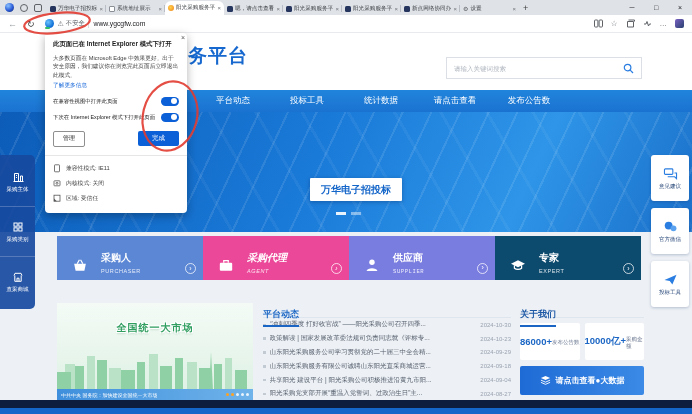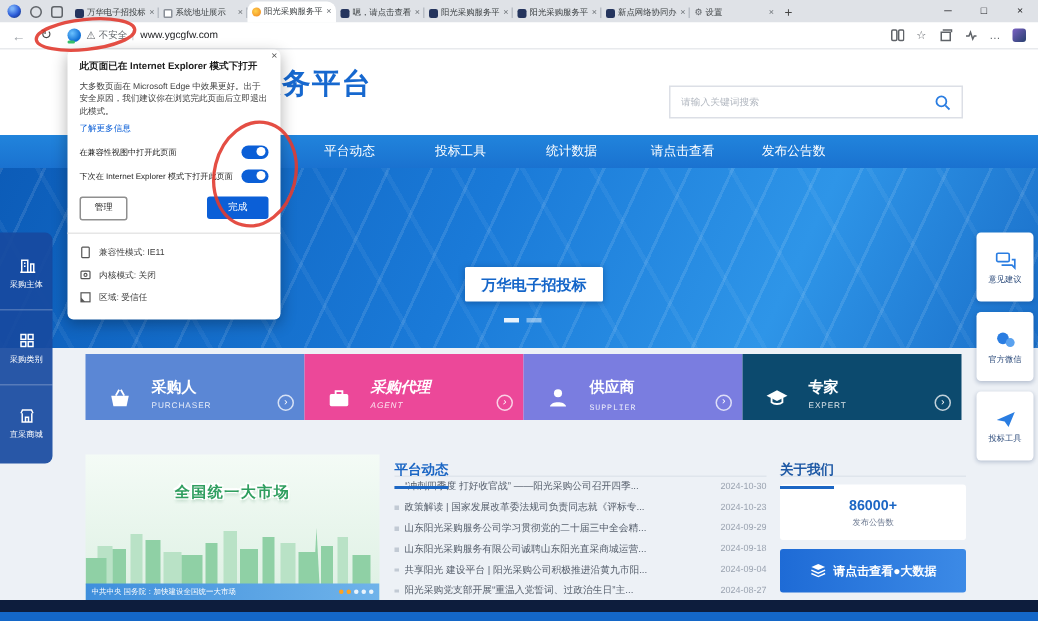--- a/index.html
+++ b/index.html
@@ -87,21 +87,21 @@
   .sec-head{height:15px;border-bottom:1px solid #dfe5ec;position:relative}
   .sec-head b{font-size:9px;color:#1b66c4;display:inline-block;padding-bottom:4px;border-bottom:2px solid #1b66c4}
   .stats .sec-head b{color:#1e59a5}
   .news-item{height:13.8px;display:flex;align-items:center;gap:4px}
   .news-dot{width:2.5px;height:2.5px;background:#c2cad4;flex:none}
   .news-title{flex:1;font-size:6.5px;color:#555e6b;white-space:nowrap;overflow:hidden;text-overflow:ellipsis}
   .news-date{font-size:6px;color:#9aa3b0;flex:none}
 
   .stats{position:absolute;left:520px;top:303px;width:124px;z-index:1}
   .stat-cards{display:flex;gap:5px;margin-top:5px}
-  .stat-card{flex:1;height:37px;background:#fff;border-radius:2px;display:flex;flex-direction:column;align-items:center;justify-content:center}
+  .stat-card{flex:1;height:37px;background:#fff;border-radius:2px;display:flex;align-items:center;justify-content:center}
   .stat-value{font-size:9.5px;font-weight:bold;color:#1b66c4;white-space:nowrap}
   .stat-label{font-size:5.5px;color:#6b7890;margin-top:2px}
   .stats-btn{margin-top:6px;height:29px;background:linear-gradient(90deg,#1e6bd6,#3c8ae6);border-radius:2px;display:flex;align-items:center;justify-content:center;gap:5px;color:#fff;font-size:8px;font-weight:bold}
 
   .footer1{position:absolute;top:400px;left:0;width:692px;height:8px;background:#0d1d3d;z-index:1}
   .footer2{position:absolute;top:408px;left:0;width:692px;height:6px;background:#1467c8;z-index:1}
 
   
   .dialog{position:absolute;left:45px;top:33px;width:142px;background:#fff;border-radius:4px;box-shadow:0 3px 10px rgba(0,0,0,.3);z-index:40}
   .dlg-pad{padding:7px 8px 0 8px;position:relative}
@@ -326,20 +326,24 @@
       </div>
   </div>
 
   <div class="stats">
     <div class="sec-head"><b>关于我们</b></div>
     <div class="stat-cards">
       <div class="stat-card">
         <div class="stat-value">86000+</div>
         <div class="stat-label">发布公告数</div>
       </div>
+      <div class="stat-card">
+        <div class="stat-value">10000亿+</div>
+        <div class="stat-label">采购金额</div>
+      </div>
     </div>
     <div class="stats-btn">
       <svg width="11" height="11" viewBox="0 0 12 12">
           <path d="M6 1l5 2.2L6 5.4 1 3.2z" fill="#fff"></path>
           <path d="M1 5.6l5 2.2 5-2.2" stroke="#fff" fill="none"></path>
           <path d="M1 8l5 2.2L11 8" stroke="#fff" fill="none"></path>
         </svg>
       <span>请点击查看●大数据</span>
     </div>
   </div>

